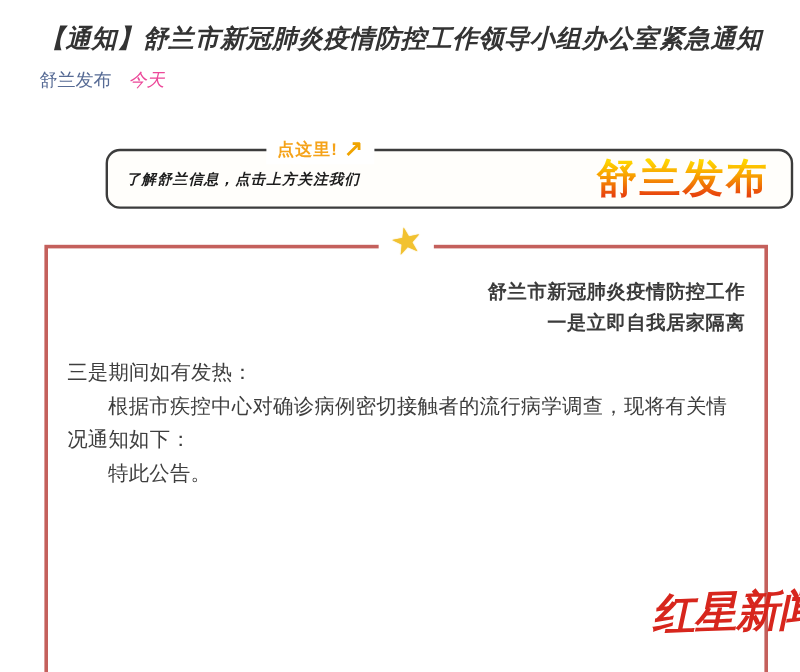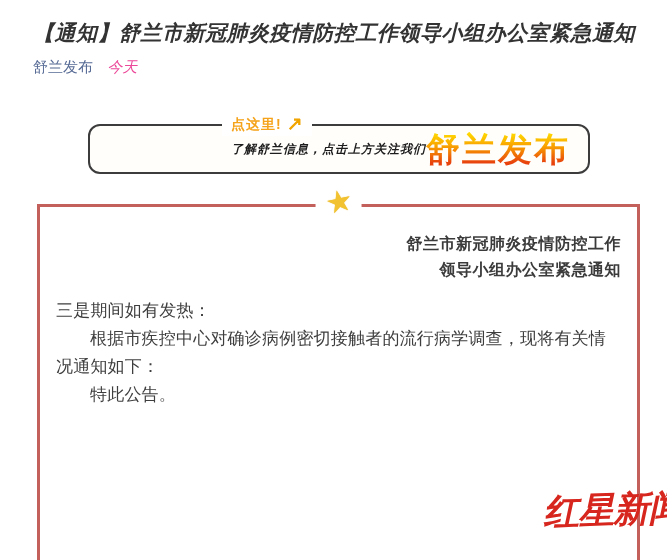--- a/index.html
+++ b/index.html
@@ -26,27 +26,27 @@
     margin: 11px 0 0 33px;
     font-size: 15px;
   }
   .byline .source { color: #576b95; margin-right: 10px; cursor: pointer; }
   .byline .time   { color: #ec4899; font-style: italic; }
 
   
   .banner {
     position: relative;
     margin: 47px 0 0 88px;
-    width: 502px; height: 50px;
+    width: 573px; height: 50px;
     border: 2px solid #3c3c3c;
     border-radius: 12px;
     background: #fffefb;
     display: flex;
     align-items: center;
-    justify-content: flex-end;
+    justify-content: space-between;
     padding: 0 16px 0 15px;
     cursor: pointer;
   }
   .click-here {
     position: absolute;
     top: -13px; left: 132px;
     background: #ffffff;
     padding: 0 9px;
     display: flex;
     align-items: center;
@@ -160,21 +160,21 @@
   <span class="slogan">了解舒兰信息，点击上方关注我们</span>
   <span class="brand">舒兰发布</span>
 </div>
 
 <div class="notice-box">
   <div class="star-wrap">
     <span class="star">★</span>
   </div>
   <div class="notice-title">
     <div>舒兰市新冠肺炎疫情防控工作</div>
-    <div>领导小组办公室紧急通知</div>
+    <div>一是立即自我居家隔离</div>
   </div>
   <div class="notice-body">
     <p>三是期间如有发热：</p>
     <p class="indent">根据市疾控中心对确诊病例密切接触者的流行病学调查，现将有关情况通知如下：</p>
     <p class="indent">特此公告。</p>
   </div>
 </div>
 
 <div class="watermark">红星新闻</div>
 

